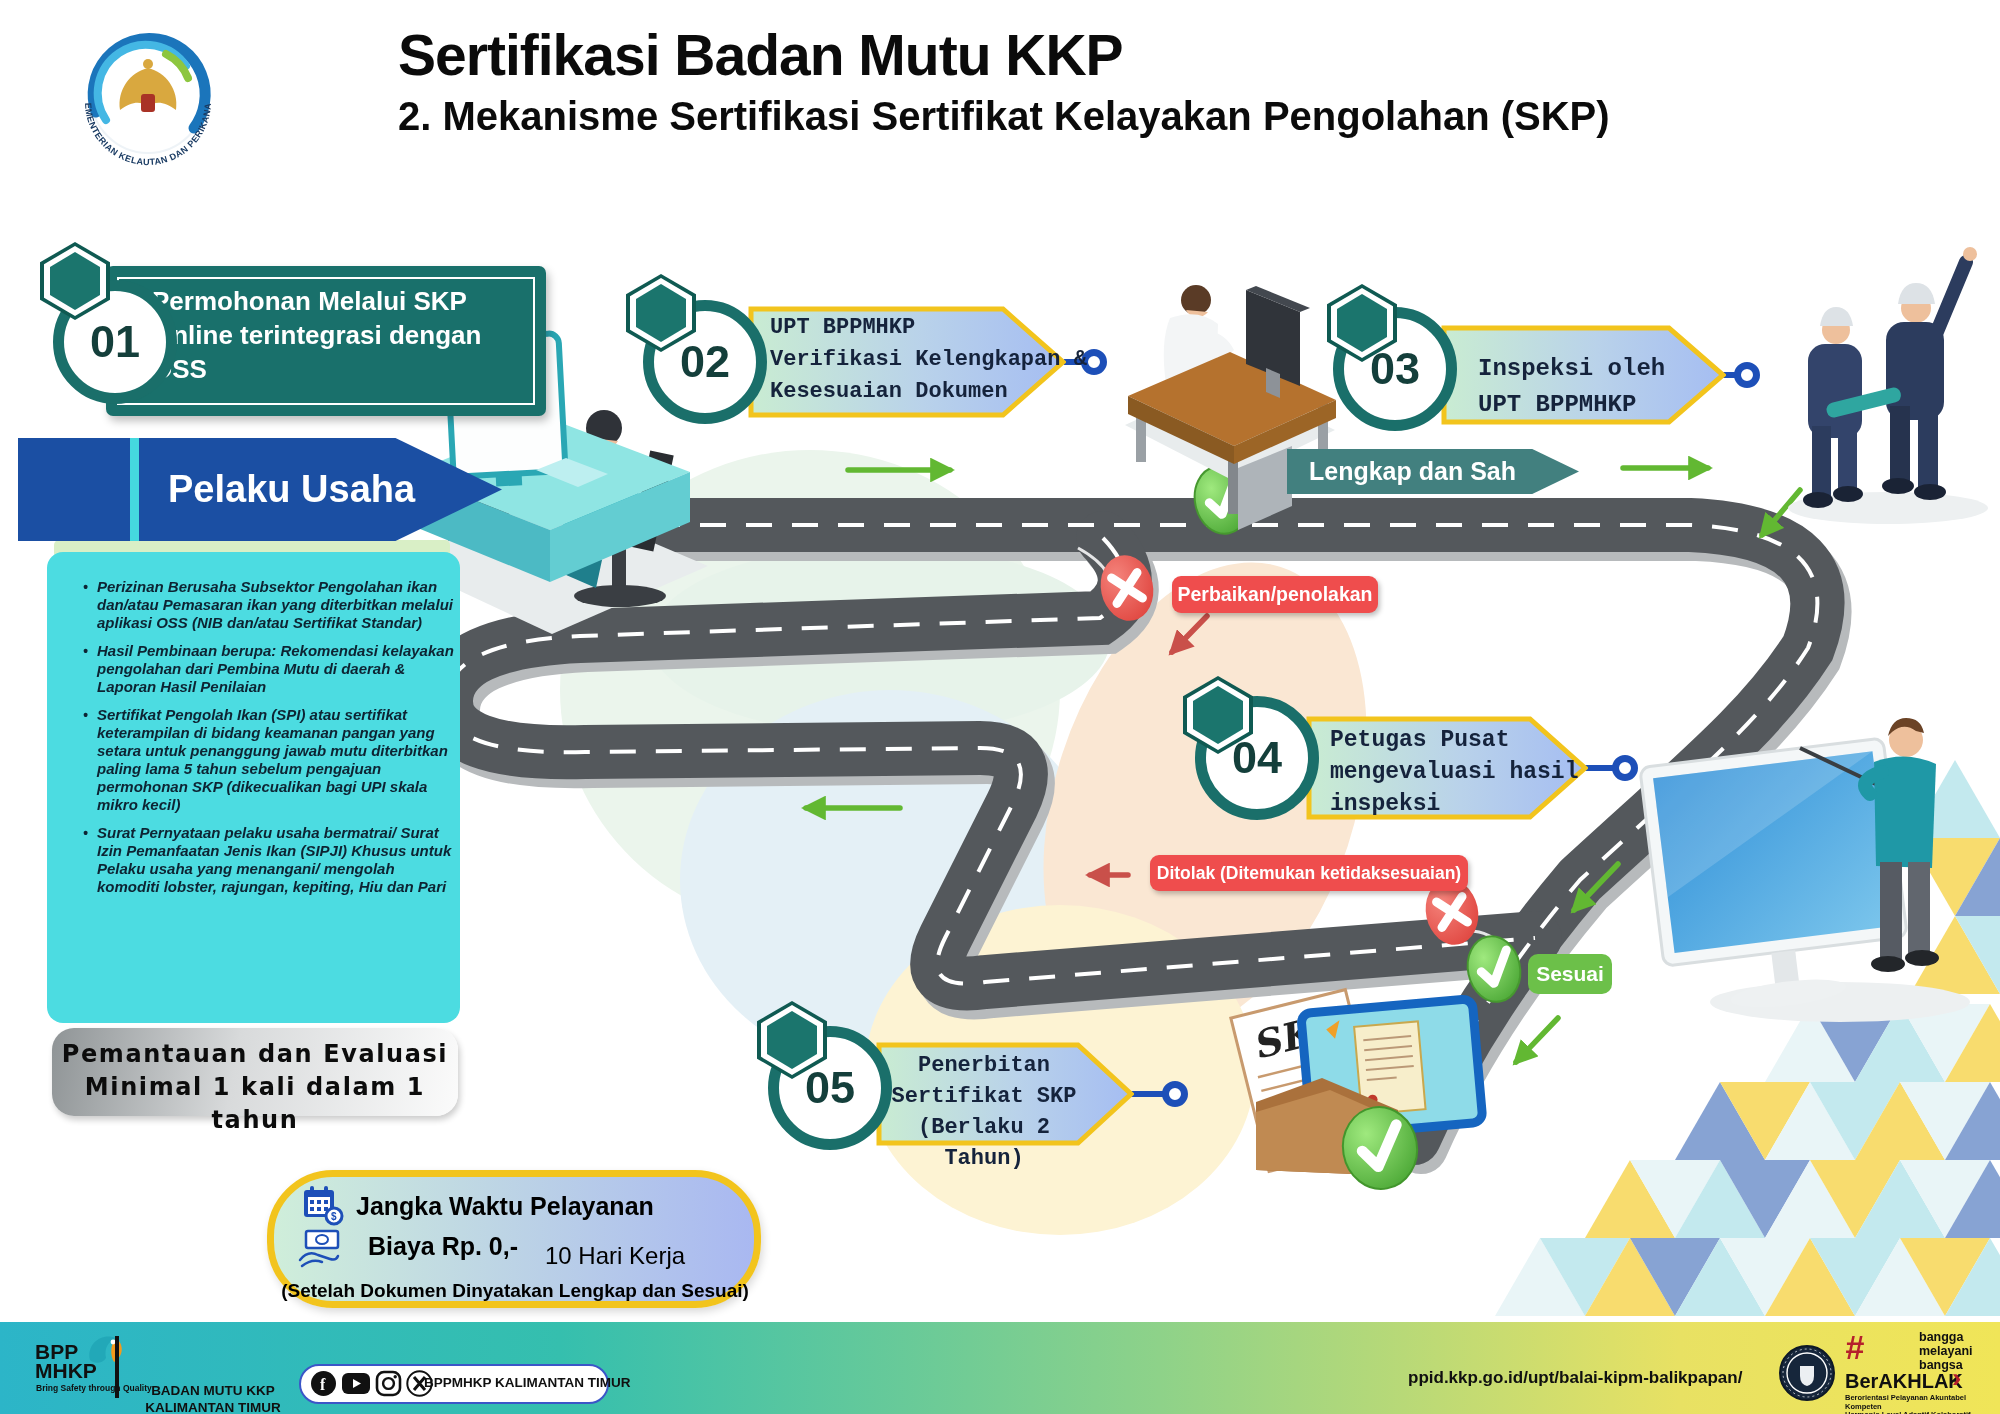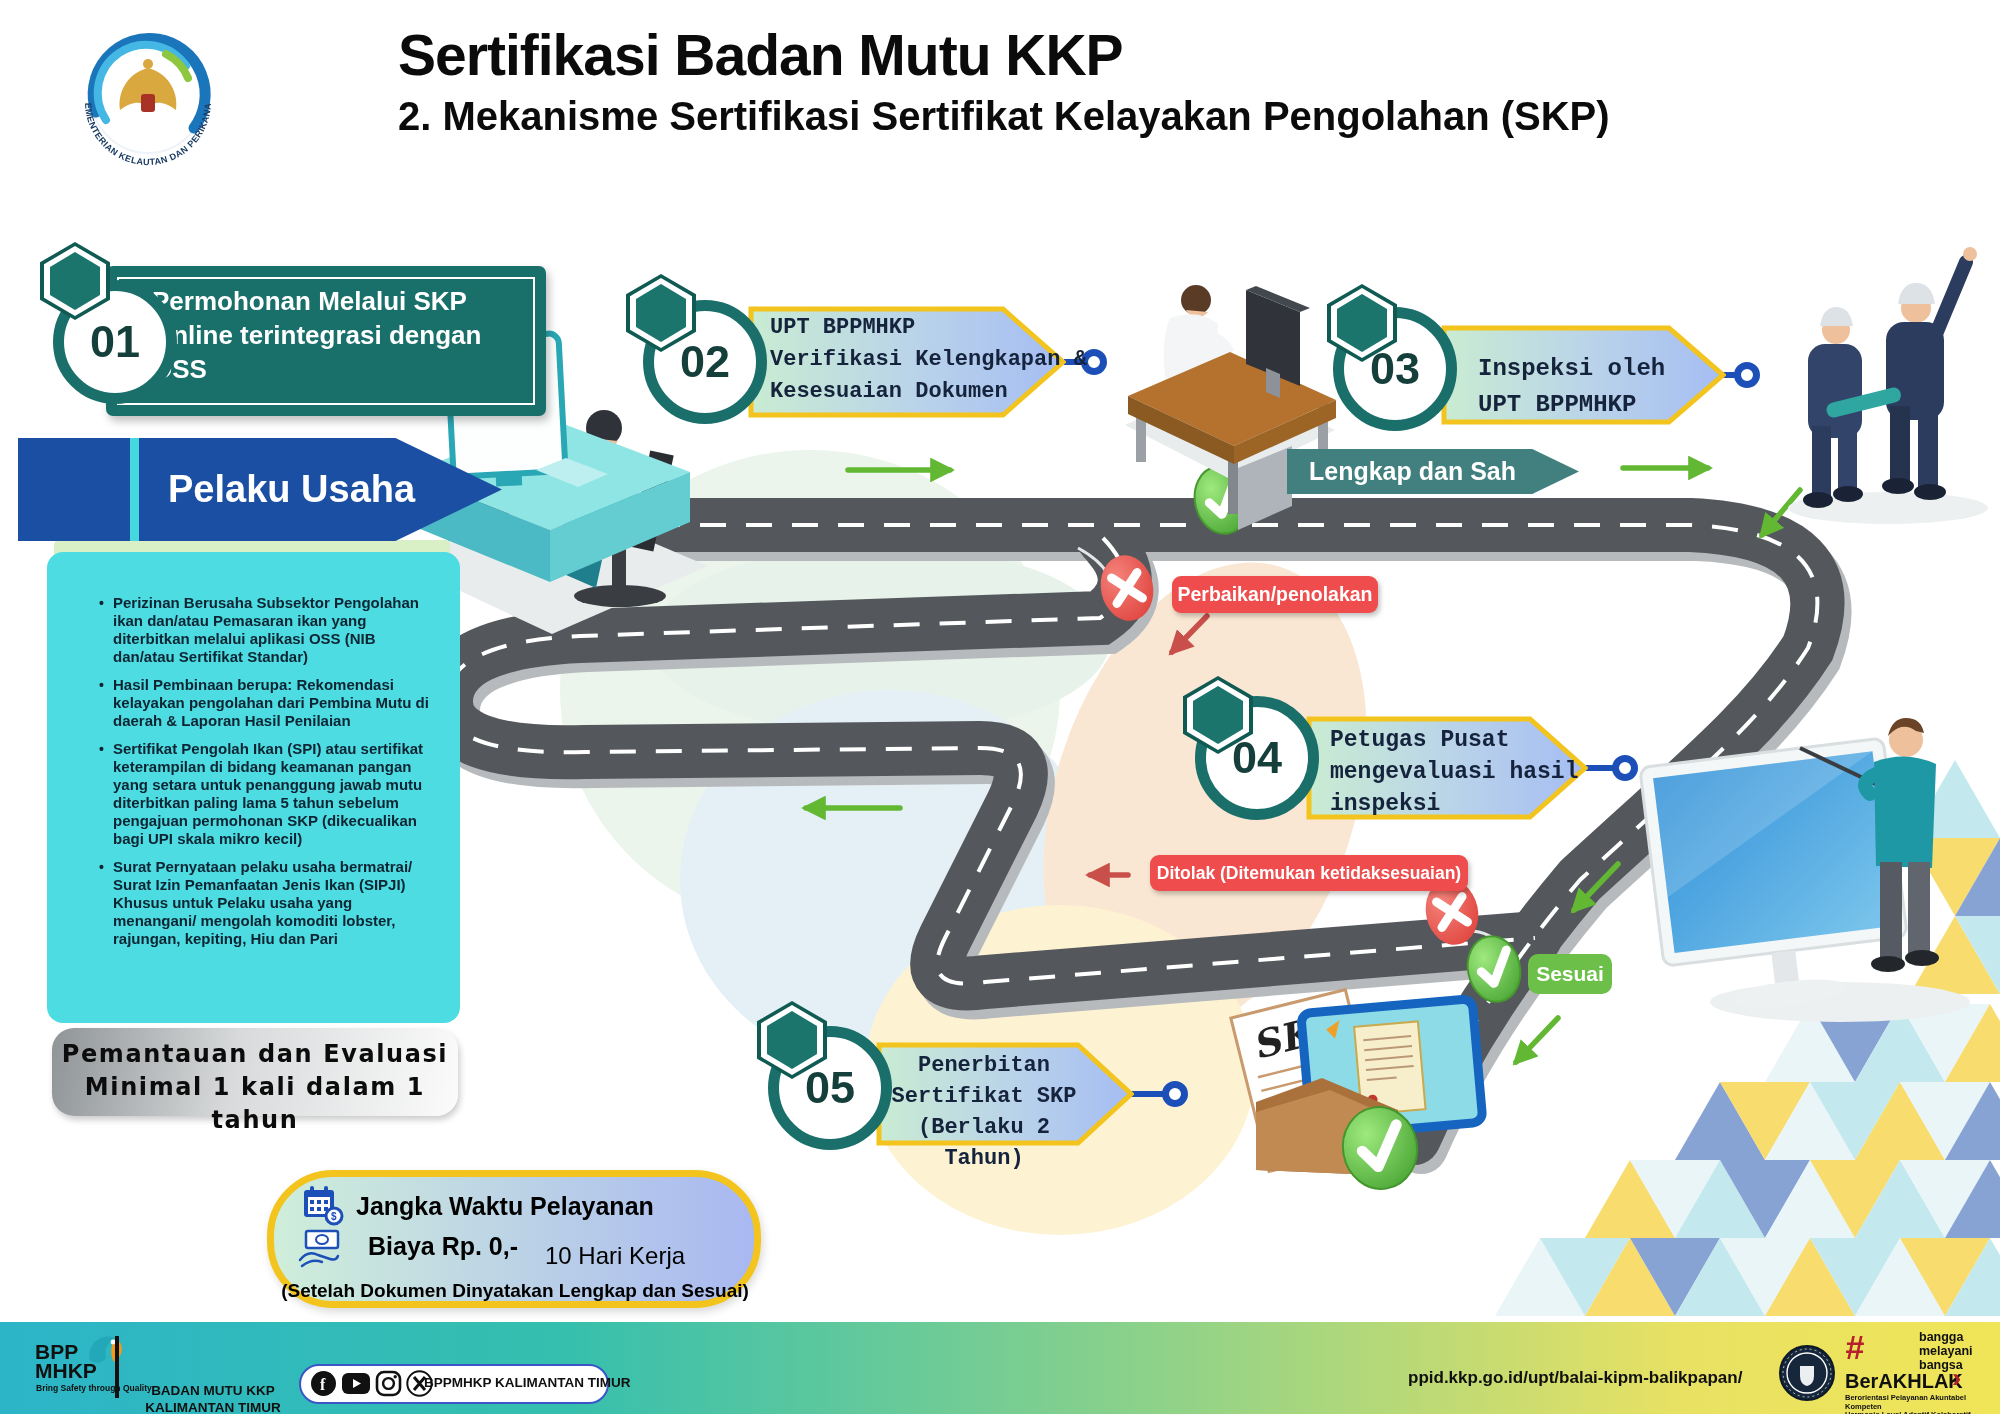--- a/index.html
+++ b/index.html
@@ -27,21 +27,21 @@
   
   .bannertext{z-index:6;font-weight:800;color:#15233c;font-family:Liberation Mono, monospace;}
   .bsvg{z-index:5;}
   
   .pelaku{left:18px;top:438px;width:484px;height:103px;background:#1b4fa3;
     clip-path:polygon(0 0,78% 0,100% 50%,78% 100%,0 100%);z-index:4;}
   .pelaku .stripe{position:absolute;left:112px;top:0;width:9px;height:103px;background:#45d9df;}
   .pelaku .t{position:absolute;left:150px;top:0;line-height:103px;font-size:38px;font-weight:800;color:#fff;}
   .strip{left:54px;top:540px;width:396px;height:18px;background:#d9efc6;border-radius:5px;z-index:3;}
   .cyanpanel{left:47px;top:552px;width:413px;height:471px;background:#4cdce1;border-radius:16px;z-index:4;}
-  .cyanpanel ul{margin:16px;padding:26px 6px 0 36px;list-style:none;}
+  .cyanpanel ul{margin:0;padding:26px 6px 0 36px;list-style:none;font-style:italic;}
   .cyanpanel li{position:relative;padding-left:14px;margin-bottom:10px;font-size:15px;line-height:1.2;
     font-weight:700;color:#0d2433;}
   .cyanpanel li::before{content:"•";position:absolute;left:0;top:1px;font-size:14px;}
   .monitorbox{left:52px;top:1028px;width:406px;height:88px;border-radius:22px;
     background:linear-gradient(100deg,#8f9496 0%,#d8dadb 45%,#fbfbfb 100%);
     text-align:center;padding-top:10px;box-sizing:border-box;z-index:5;
     font-family:"DejaVu Sans",sans-serif;font-size:24px;font-weight:800;color:#0c0c0c;
     letter-spacing:1.6px;line-height:33px;box-shadow:2px 4px 6px rgba(0,0,0,.2);}
   
   .lbl-teal{left:1287px;top:449px;width:292px;height:45px;background:#42807f;

